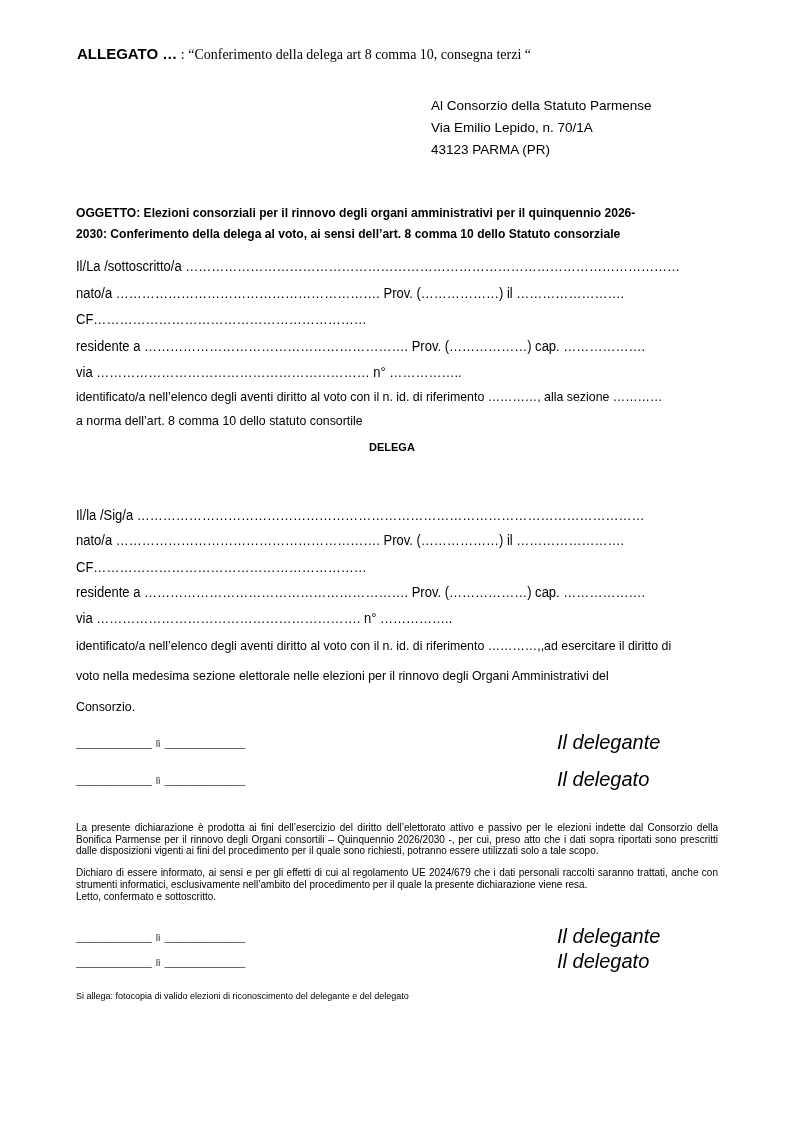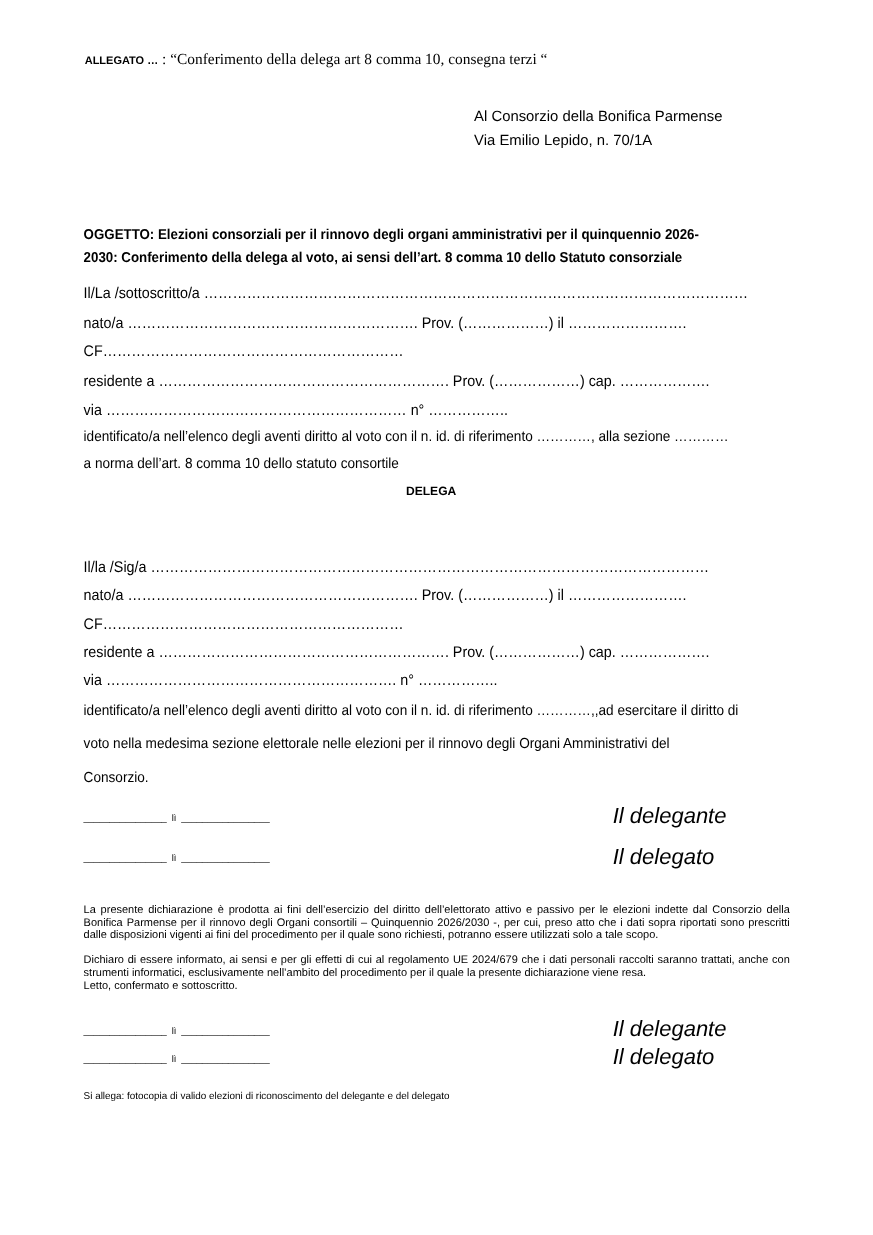--- a/index.html
+++ b/index.html
@@ -1,40 +1,41 @@
 <!DOCTYPE html>
 <html><head>
 <meta charset="utf-8">
 <style>
   html, body { margin: 0; padding: 0; background: #ffffff; }
   body { width: 794px; height: 1123px; position: relative; overflow: hidden; color: #000; }
   .abs { position: absolute; white-space: nowrap; }
   .sans { font-family: "Liberation Sans", sans-serif; }
   .serif { font-family: "Liberation Serif", serif; margin-top: 22px; }
   .calib { font-family: "Liberation Sans", sans-serif; font-size: 14px; transform-origin: left top; }
-  .h1 { font-size: 10px; }
+  .h1 { font-size: 15px; }
   .bold { font-weight: bold; }
   .addr { font-size: 13.5px; line-height: 22px; }
   .oggetto { font-size: 13px; font-weight: bold; line-height: 21px; }
   .body13 { font-size: 13.3px; }
   .small { font-size: 10px; line-height: 11.5px; white-space: normal; text-align: justify; width: 642px; }
   .sig-line { font-size: 8.5px; color: #000; }
   .sig-label { font-size: 20px; font-style: italic; }
   .narrow { transform: scaleX(0.93); transform-origin: left top; }
 </style>
 </head>
 <body>
 
 <div class="abs" style="left:77px; top:45px;">
   <span class="sans bold h1">ALLEGATO …</span><span class="serif" style="font-size:14px;"> : “Conferimento della delega art 8 comma 10, consegna terzi “</span>
 </div>
 
 <div class="abs sans addr" style="left:431px; top:95px;">
-  <div>Al Consorzio della Bonifica Parmense</div>
+  <div>Al Consorzio della Statuto Parmense</div>
   <div>Via Emilio Lepido, n. 70/1A</div>
+  <div>43123 PARMA (PR)</div>
 </div>
 
 <div class="abs sans oggetto narrow" style="left:76px; top:202px;">
   <div>OGGETTO: Elezioni consorziali per il rinnovo degli organi amministrativi per il quinquennio 2026-</div>
   <div>2030: Conferimento della delega al voto, ai sensi dell’art. 8 comma 10 dello Statuto consorziale</div>
 </div>
 
 <div class="abs calib narrow" style="left:76px; top:258px;">Il/La /sottoscritto/a ……………………………………………………………………………………………………</div>
 <div class="abs calib narrow" style="left:76px; top:285px;">nato/a ……………………………………………………. Prov. (………………) il …………………….</div>
 <div class="abs calib narrow" style="left:76px; top:311px;">CF………………………………………………………</div>

